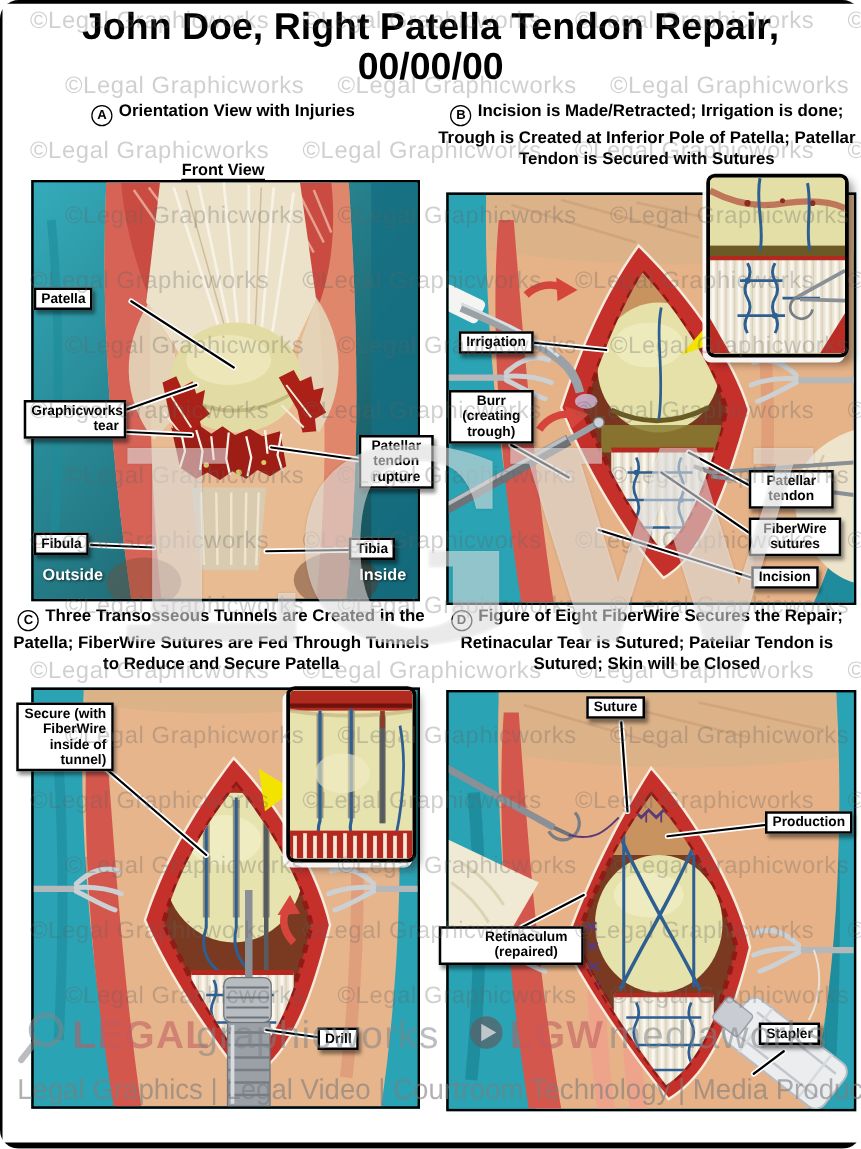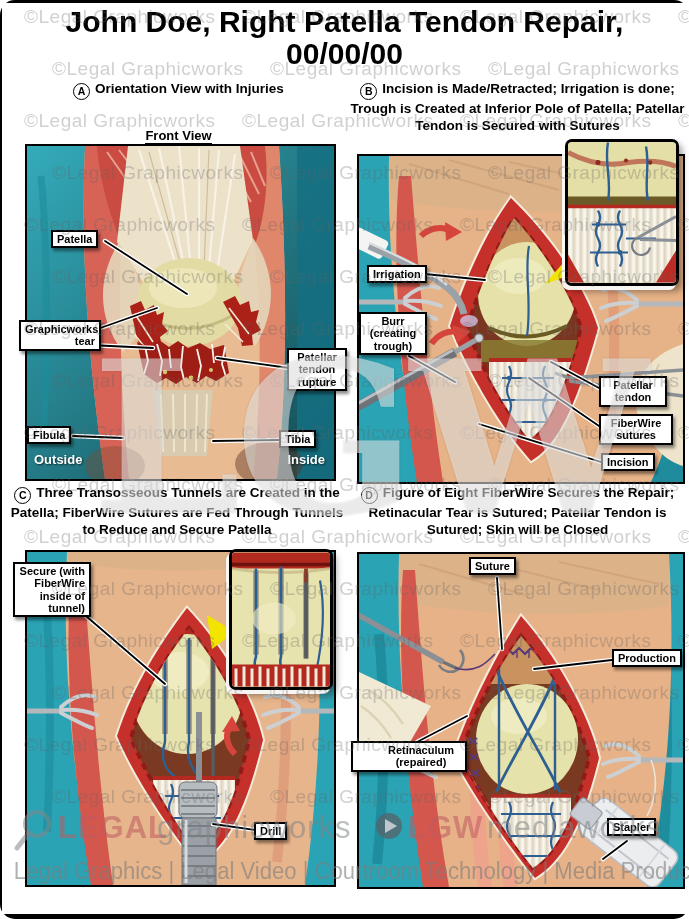--- a/index.html
+++ b/index.html
@@ -127,21 +127,21 @@
       <path d="M126,244 h60 l-6,66 h-46 z" fill="#d8cbb0"></path>
       <path d="M134,248 l2,58 M146,248 l1,58 M158,248 l0,58 M170,248 l-1,58 M180,248 l-2,58" stroke="#efe4cd" stroke-width="2" fill="none"></path>
       <ellipse cx="88" cy="320" rx="30" ry="20" fill="#7a4a33" opacity=".4"></ellipse>
       <ellipse cx="242" cy="318" rx="34" ry="22" fill="#5a3526" opacity=".45"></ellipse>
 
       <g stroke-linecap="round">
         <path d="M78,95 L160,148 M62,186 L130,162 M62,199 L126,202 M262,222 L190,212 M46,290 L96,292 M252,294 L186,295" stroke="#fff" stroke-width="4.5" fill="none"></path>
         <path d="M78,95 L160,148 M62,186 L130,162 M62,199 L126,202 M262,222 L190,212 M46,290 L96,292 M252,294 L186,295" stroke="#000" stroke-width="1.8" fill="none"></path>
       </g>
     </svg>
-    <div class="callout" style="left:24px;top:84px;">Patella</div>
+    <div class="callout" style="left:0;top:84px;">Patella</div>
     <div class="callout right" style="left:-8px;top:174px;width:70px;">Graphicworks tear</div>
     <div class="callout" style="left:260px;top:202px;width:48px;">Patellar tendon rupture</div>
     <div class="callout" style="left:0;top:280px;">Fibula</div>
     <div class="callout" style="left:252px;top:284px;">Tibia</div>
     <div class="cornertag" style="left:7px;top:306px;">Outside</div>
     <div class="cornertag" style="right:9px;top:306px;">Inside</div>
   </div>
 
   <div class="illus" style="left:357px;top:154px;width:324px;height:326px;">
     <svg viewBox="0 0 324 326" preserveAspectRatio="none">

